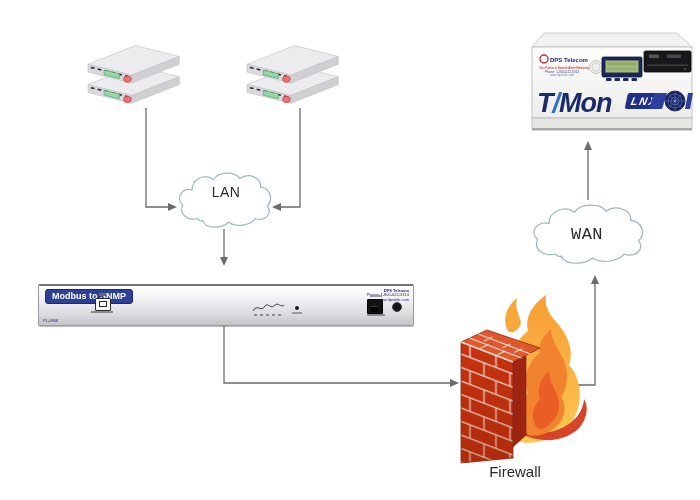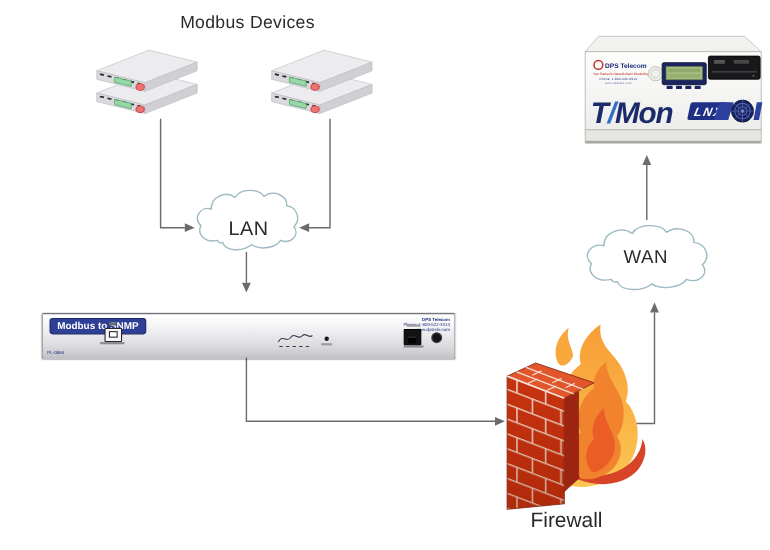--- a/index.html
+++ b/index.html
@@ -1,23 +1,23 @@
 <!DOCTYPE html>
 <html><head>
 <meta charset="utf-8">
 <style>
   html,body{margin:0;padding:0;background:#fff;}
   #canvas{position:relative;width:700px;height:500px;background:#ffffff;overflow:hidden;
           font-family:"Liberation Sans", sans-serif;}
   #bg-svg{position:absolute;left:0;top:0;}
   .diagram-label{position:absolute;color:#2a2a2a;text-align:center;}
   #lbl-modbus{left:140px;top:12px;width:170px;font-size:16px;letter-spacing:.3px;}
-  #lbl-lan{left:179px;top:180px;width:94px;height:56px;display:flex;align-items:center;justify-content:center;font-size:18px;letter-spacing:.5px;}
-  #lbl-wan{left:531px;top:204px;width:112px;height:60px;display:flex;align-items:center;justify-content:center;font-size:17px;letter-spacing:.5px;}
-  #lbl-firewall{left:455px;top:463px;width:120px;font-size:19px;}
+  #lbl-lan{left:179px;top:164px;width:94px;height:56px;display:flex;align-items:center;justify-content:center;font-size:14px;letter-spacing:.5px;}
+  #lbl-wan{left:531px;top:204px;width:112px;height:60px;display:flex;align-items:center;justify-content:center;font-size:17px;letter-spacing:.5px;font-family:Liberation Mono, monospace;}
+  #lbl-firewall{left:455px;top:463px;width:120px;font-size:15px;}
 
   
   #gateway{position:absolute;left:38px;top:284px;width:374px;height:39px;
     background:linear-gradient(180deg,#ffffff 0%,#f3f3f5 30%,#dcdce0 72%,#c3c3c8 100%);
     border:1px solid #9a9aa0;border-top:2px solid #74747a;border-radius:2px;
     box-shadow:0 1px 1px rgba(0,0,0,.28);}
   #gw-badge{position:absolute;left:6px;top:3px;background:#2e3f96;color:#fff;
     font-size:9px;font-weight:bold;padding:1px 6px 2px 6px;border-radius:3px;
     border:1px solid #1d2a6e;white-space:nowrap;}
   .usb-port{position:absolute;left:56px;top:12px;width:14px;height:11px;border:1px solid #2a2a2e;
@@ -148,21 +148,20 @@
         <polygon points="11,47 63,67 63,163 11,168" fill="url(#bricksF)" stroke="#8a2a14" stroke-width="0.8"></polygon>
         <polygon points="11,47 63,67 63,163 11,168" fill="url(#gWallShade)"></polygon>
         <polygon points="11,47 37,35 90,53 63,67" fill="#e1562b" stroke="#8a2a14" stroke-width="0.8"></polygon>
         <path d="M19.6,43 L71.6,63 M28.2,39 L80.2,59" stroke="#f3dbd0" stroke-width="1.2" fill="none"></path>
         <path d="M30,53.5 L38.5,49.5 M47,60 L55.5,56 M34,46 L42.5,42 M52,53 L60.5,49 M64,57.5 L72.5,53.5" stroke="#f3dbd0" stroke-width="1.1" fill="none"></path>
         <path d="M11,47 L63,67" stroke="#f6e4da" stroke-width="1.6" fill="none"></path>
       </g>
     </g>
   </svg>
 
-  <div class="diagram-label" id="lbl-modbus">Modbus Devices</div>
   <div class="diagram-label" id="lbl-lan">LAN</div>
   <div class="diagram-label" id="lbl-wan">WAN</div>
   <div class="diagram-label" id="lbl-firewall">Firewall</div>
 
   <div id="gateway">
     <span id="gw-badge">Modbus to SNMP</span>
     <div class="usb-top"></div>
     <div class="usb-port">
         <div class="pin"></div>
       </div>

